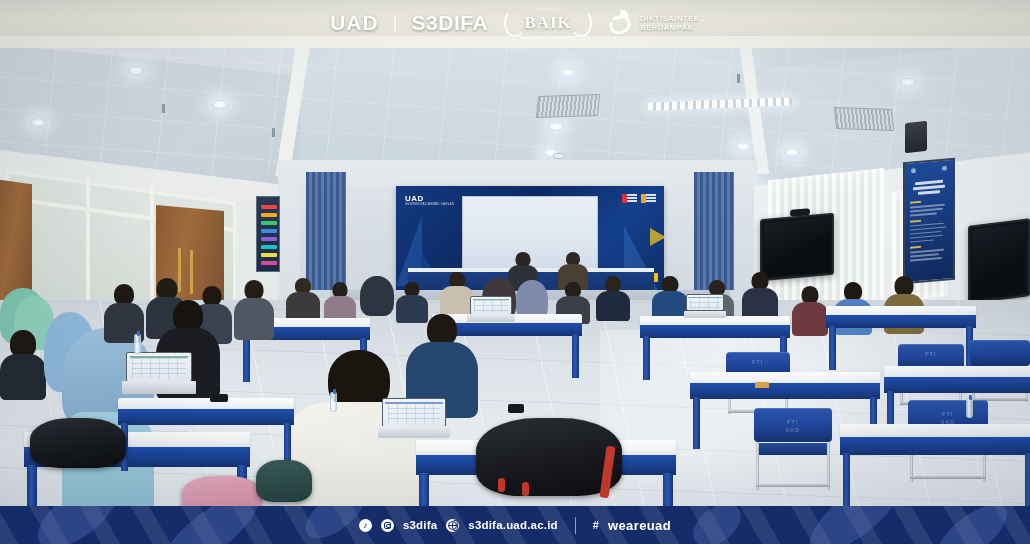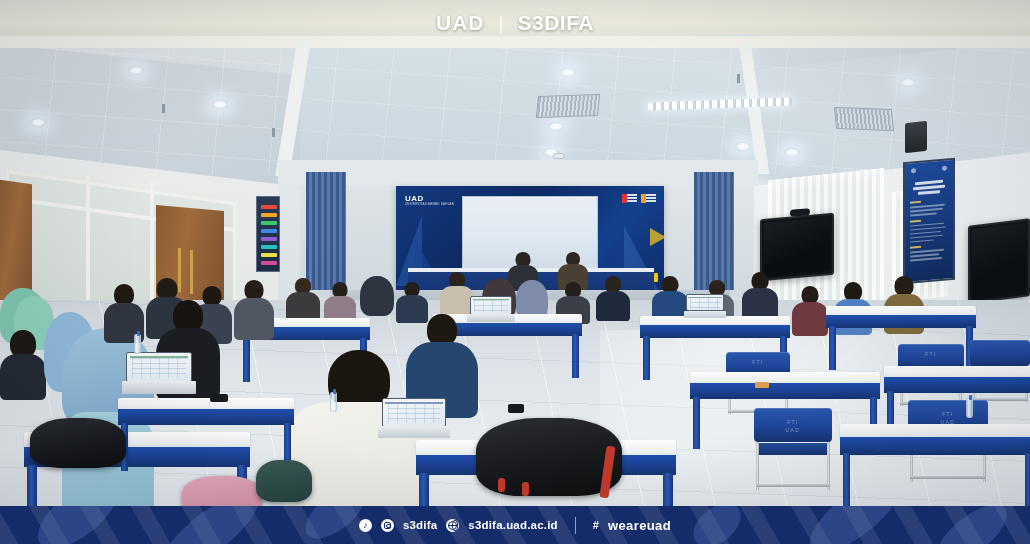--- a/index.html
+++ b/index.html
@@ -837,21 +837,39 @@
     <div class="bag" style="left:256px;top:460px;width:56px;height:42px;background:linear-gradient(170deg,#3a5a56,#23403d);"></div>
 
     <div class="vignette"></div>
   </div>
 
   <div class="brand-header">
     <span class="hdr-uad">UAD</span>
     <span class="hdr-div">|</span>
     <span class="hdr-s3">S3DIFA</span>
 
-
+    <span class="hdr-baik">
+      <span class="laurelL"></span>
+      <span class="laurelR"></span>
+      <span class="bk-top">UNIVERSITAS</span>
+      <span class="bk-txt">BAIK</span>
+      <span class="bk-sub">BADAN AKREDITASI INTERNASIONAL</span>
+    </span>
+
+    <span class="hdr-dikti">
+      <span class="dk-mark">
+        <span class="c1"></span>
+          <span class="c2"></span>
+          <span class="c3"></span>
+      </span>
+      <span class="dk-txt">
+        <span style="display:block">DIKTISAINTEK</span>
+        <span style="display:block">BERDAMPAK</span>
+      </span>
+    </span>
   </div>
 
   <div class="brand-footer">
     <div class="bf-waves"></div>
     <div class="bf-blob" style="left:30px;top:-14px;width:96px;height:44px;transform:rotate(-38deg);"></div>
     <div class="bf-blob" style="left:150px;top:6px;width:120px;height:40px;transform:rotate(-38deg);"></div>
     <div class="bf-blob" style="left:300px;top:-10px;width:70px;height:34px;transform:rotate(-38deg);"></div>
     <div class="bf-blob" style="left:690px;top:2px;width:54px;height:34px;transform:rotate(-38deg);"></div>
     <div class="bf-blob" style="left:800px;top:-12px;width:110px;height:42px;transform:rotate(-38deg);"></div>
     <div class="bf-blob" style="left:930px;top:10px;width:84px;height:36px;transform:rotate(-38deg);"></div>

